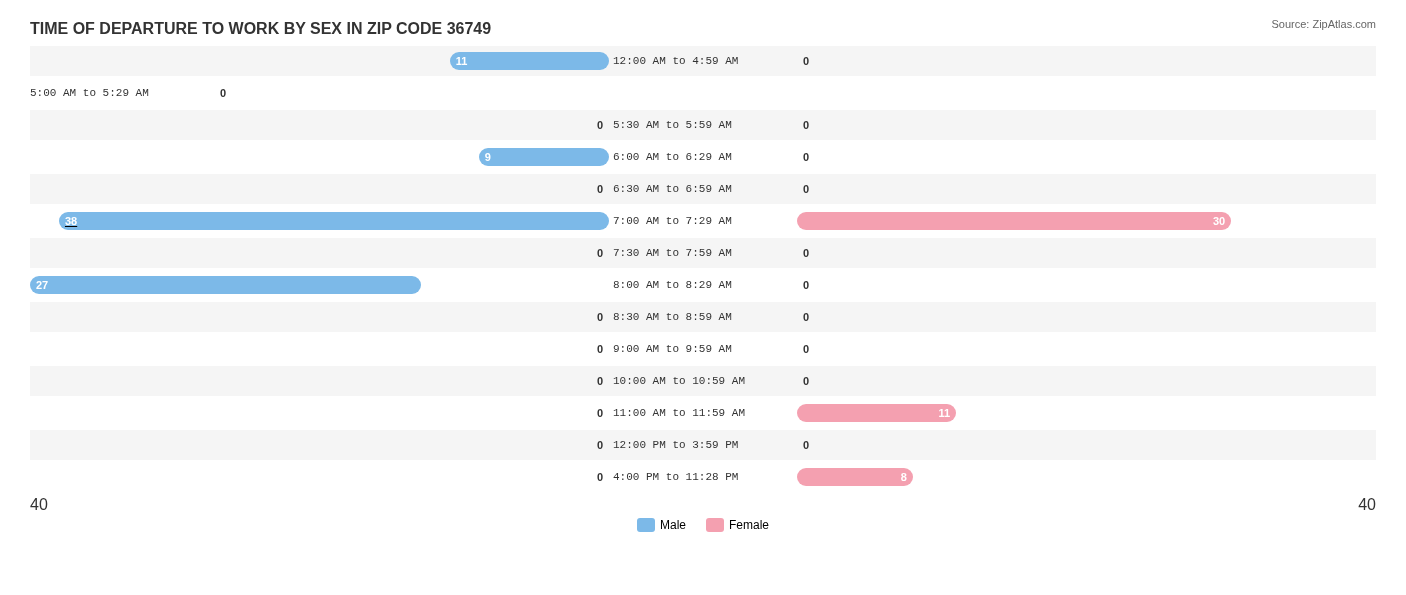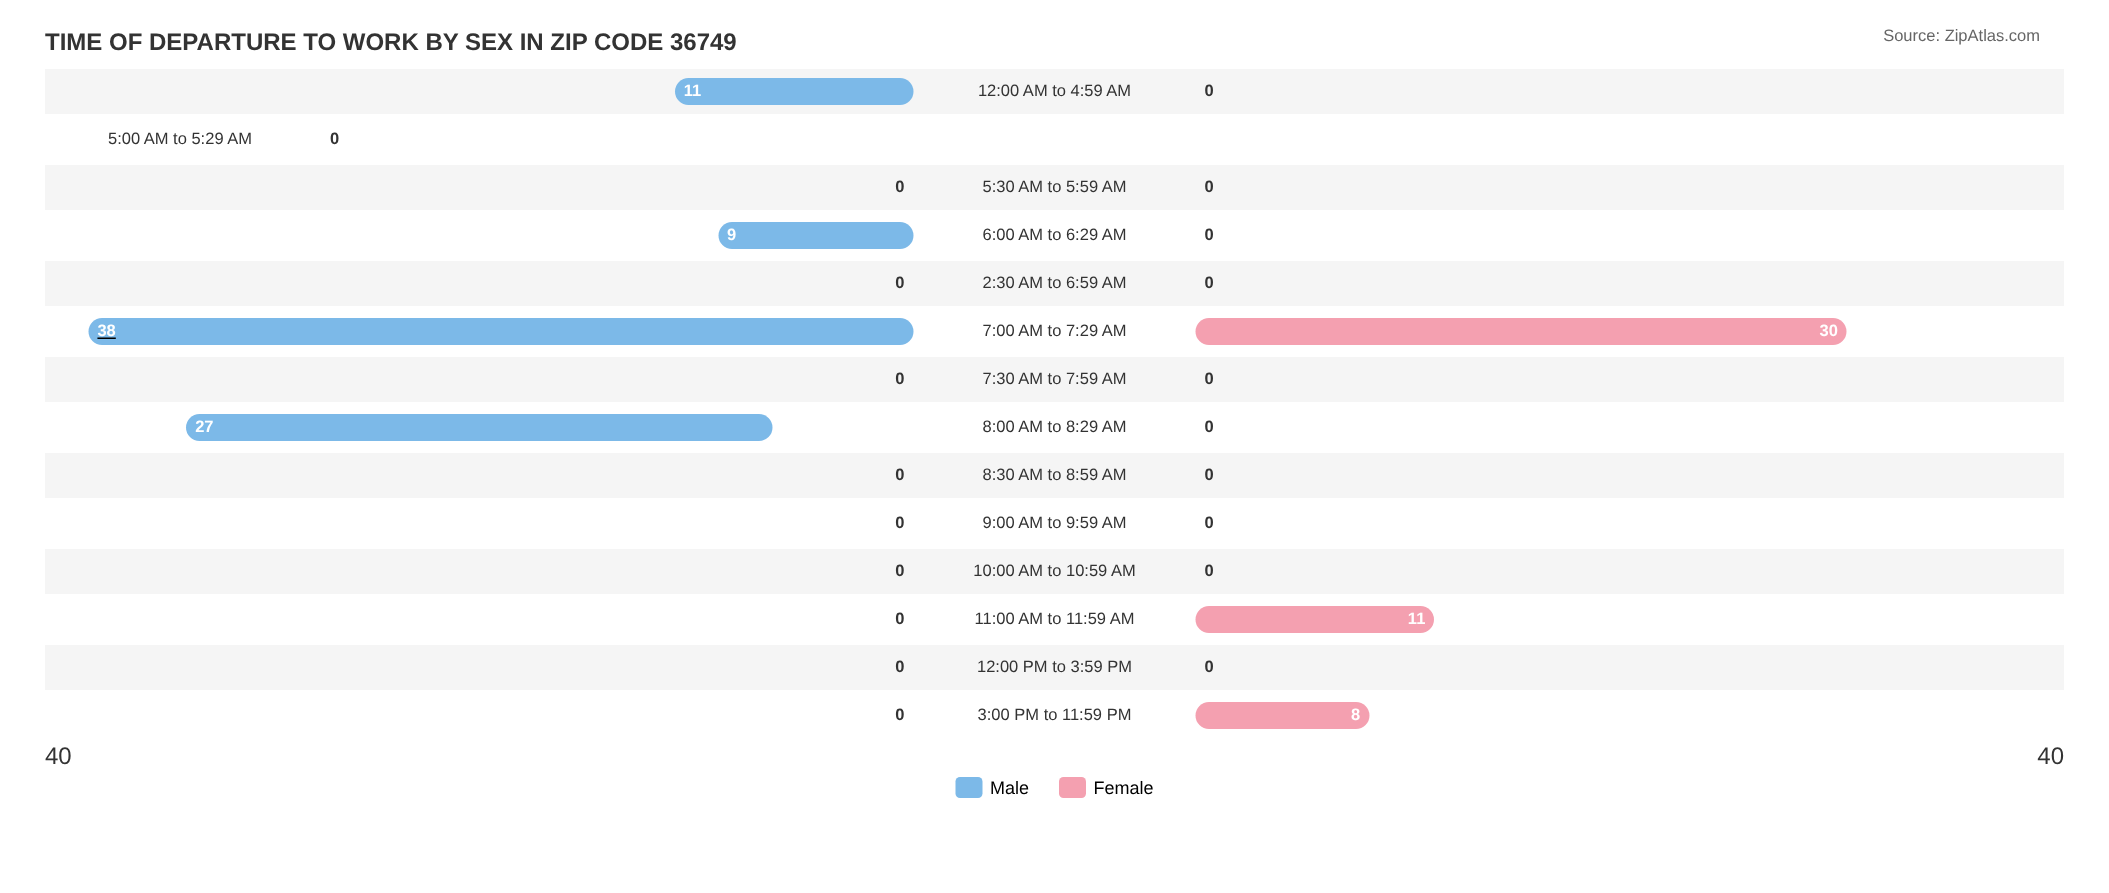--- a/index.html
+++ b/index.html
@@ -19,21 +19,21 @@
     }
     .chart-title {
       font-size: 16px;
       font-weight: bold;
       color: #333;
       margin-bottom: 8px;
     }
     .source-label {
       position: absolute;
       top: 18px;
-      right: 46px;
+      right: 30px;
       font-size: 11px;
       color: #666;
     }
     .chart-area {
       position: relative;
       width: 100%;
       height: calc(100% - 60px);
     }
     .row {
       display: flex;
@@ -59,26 +59,27 @@
     .right-section {
       width: 50%;
       display: flex;
       align-items: center;
       justify-content: flex-start;
       padding-left: 4px;
       height: 100%;
     }
     .label-center {
       width: 180px;
-      text-align: center;
+      text-align: left;
       font-size: 11px;
       color: #333;
       flex-shrink: 0;
       z-index: 2;
       position: relative;
+      font-family: Liberation Mono, monospace;
     }
     .bar-blue {
       height: 18px;
       background: #7cb9e8;
       border-radius: 9px;
       display: flex;
       align-items: center;
       justify-content: flex-start;
       padding-left: 6px;
       min-width: 0;
@@ -203,21 +204,21 @@
               <span class="outer-value-right">0</span>
             </div>
           </div>
         </div>
         <div class="row">
           <div class="left-section">
             <div style="display: flex; align-items: center; justify-content: flex-end; width: 100%;">
               <span class="outer-value-left">0</span>
             </div>
           </div>
-          <div class="label-center">2:30 AM to 6:59 AM</div>
+          <div class="label-center">6:30 AM to 6:59 AM</div>
           <div class="right-section">
             <div style="display: flex; align-items: center; justify-content: flex-start; width: 100%;">
               <span class="outer-value-right">0</span>
             </div>
           </div>
         </div>
         <div class="row">
           <div class="left-section">
             <div style="display: flex; align-items: center; justify-content: flex-end; width: 100%; text-decoration: underline;">
               <div class="bar-blue" style="width: 95%; max-width: 100%;">
@@ -242,21 +243,21 @@
           </div>
           <div class="label-center">7:30 AM to 7:59 AM</div>
           <div class="right-section">
             <div style="display: flex; align-items: center; justify-content: flex-start; width: 100%;">
               <span class="outer-value-right">0</span>
             </div>
           </div>
         </div>
         <div class="row">
           <div class="left-section">
-            <div style="display: flex; align-items: center; justify-content: center; width: 100%;">
+            <div style="display: flex; align-items: center; justify-content: flex-start; width: 100%;">
               <div class="bar-blue" style="width: 67.5%; max-width: 100%;">
                 <span class="bar-value">27</span>
               </div>
             </div>
           </div>
           <div class="label-center">8:00 AM to 8:29 AM</div>
           <div class="right-section">
             <div style="display: flex; align-items: center; justify-content: flex-start; width: 100%;">
               <span class="outer-value-right">0</span>
             </div>
@@ -328,21 +329,21 @@
               <span class="outer-value-right">0</span>
             </div>
           </div>
         </div>
         <div class="row">
           <div class="left-section">
             <div style="display: flex; align-items: center; justify-content: flex-end; width: 100%;">
               <span class="outer-value-left">0</span>
             </div>
           </div>
-          <div class="label-center">3:00 PM to 11:59 PM</div>
+          <div class="label-center">4:00 PM to 11:28 PM</div>
           <div class="right-section">
             <div style="display: flex; align-items: center; justify-content: flex-start; width: 100%;">
               <div class="bar-pink" style="width: 20%; max-width: 100%;">
                 <span class="bar-value">8</span>
               </div>
             </div>
           </div>
         </div>
       </div>
     <div class="axis-bottom">

